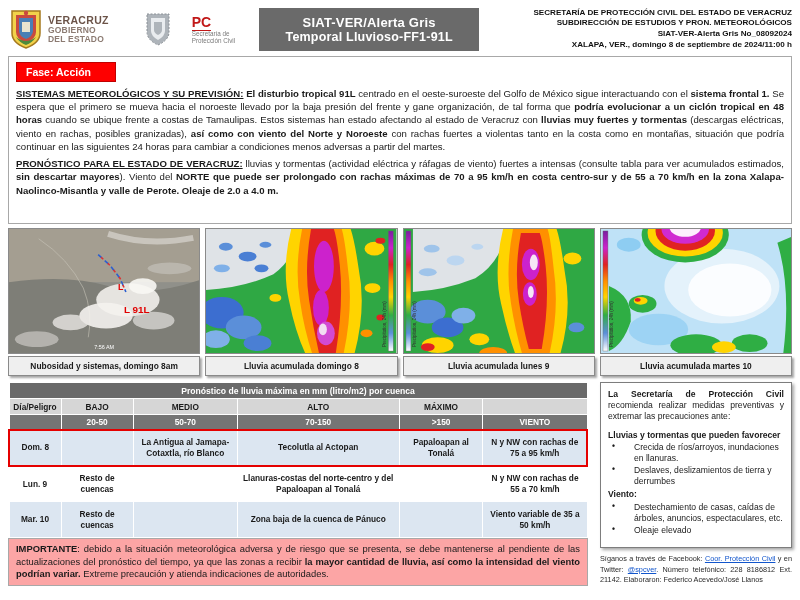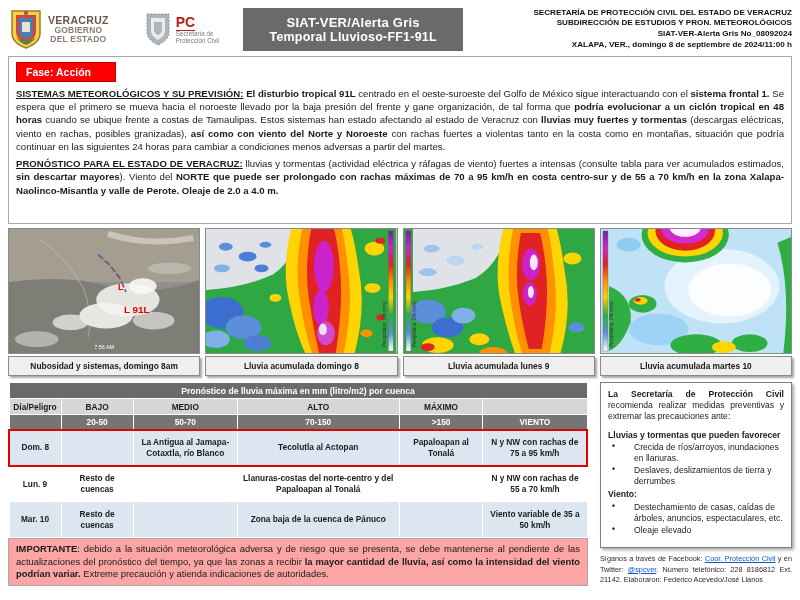--- a/index.html
+++ b/index.html
@@ -8,22 +8,22 @@
     font-family:"Liberation Sans","DejaVu Sans",sans-serif;color:#1a1a1a;
     -webkit-font-smoothing:antialiased;
   }
   .page{width:800px;height:600px;position:relative;box-sizing:border-box;}
 
   
   .header{height:56px;display:flex;align-items:center;padding:2px 8px 0 10px;box-sizing:border-box;gap:10px;}
   .logo-block{display:flex;align-items:center;gap:6px;}
   .vz-text{line-height:1.05;}
   .vz-text .l1{font-size:10.5px;font-weight:bold;color:#6b5348;letter-spacing:.3px;}
-  .vz-text .l2,.vz-text .l3{font-size:8.5px;color:#8c7b72;font-weight:bold;letter-spacing:.2px;text-align:center;}
-  .pc-block{display:flex;align-items:center;gap:5px;margin-left:26px;}
+  .vz-text .l2,.vz-text .l3{font-size:8.5px;color:#8c7b72;font-weight:bold;letter-spacing:.2px;}
+  .pc-block{display:flex;align-items:center;gap:21px;margin-left:26px;}
   .pc-text{line-height:1.1;}
   .pc-text .acr{font-size:14px;font-weight:bold;color:#c11818;border-bottom:1.5px solid #c11818;display:inline-block;padding-bottom:0px;}
   .pc-text .sub{font-size:6.3px;color:#7a7a7a;}
   .title-box{
     background:#6a6a6a;color:#ffffff;text-align:center;font-weight:bold;
     width:220px;min-width:220px;padding:7px 4px;box-sizing:border-box;margin-left:14px;
   }
   .title-box .t1{font-size:13px;letter-spacing:.2px;}
   .title-box .t2{font-size:12.5px;letter-spacing:.2px;}
   .header-right{flex:1;text-align:right;font-weight:bold;font-size:8.1px;line-height:1.3;color:#111;white-space:nowrap;}

